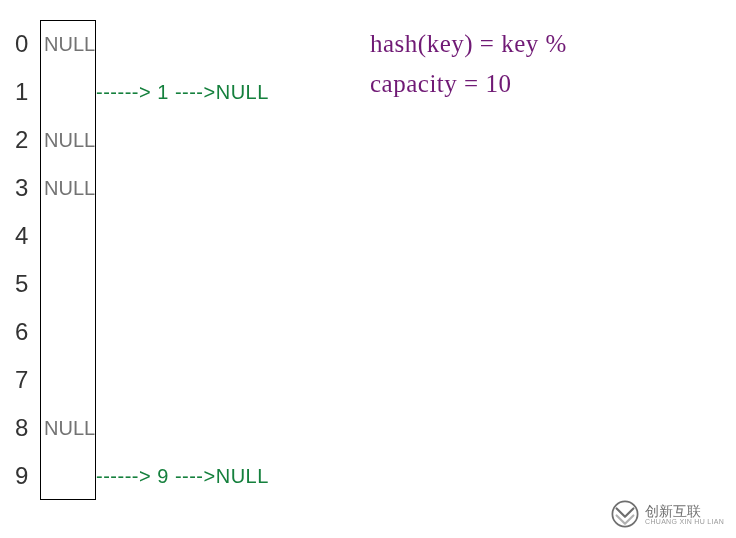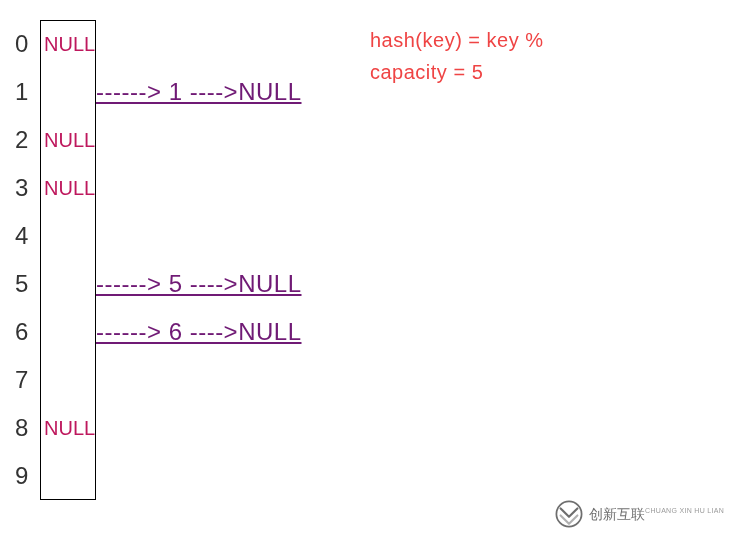--- a/index.html
+++ b/index.html
@@ -31,65 +31,64 @@
       text-align: left;
       font-family: Arial, sans-serif;
     }
     .bucket {
       width: 56px;
       height: 48px;
       display: flex;
       align-items: center;
       padding-left: 4px;
       font-size: 20px;
-      color: #be185d;
+      color: #737373;
       font-family: Arial, sans-serif;
     }
     .chain {
-      font-size: 24px;
-      color: #701a75;
+      font-size: 20px;
+      color: #15803d;
       font-family: Arial, sans-serif;
       letter-spacing: 0.5px;
-      text-decoration: underline;
     }
     .bucket-border {
       position: absolute;
       left: 40px;
       top: 20px;
       width: 56px;
       height: 480px;
       border: 1.5px solid #000;
       pointer-events: none;
     }
     .formula {
       position: absolute;
       left: 370px;
       top: 24px;
-      font-family: Liberation Sans, sans-serif;
-      font-size: 20px;
-      color: #ef4444;
+      font-family: Liberation Serif, serif;
+      font-size: 25px;
+      color: #701a75;
       line-height: 1.6;
       letter-spacing: 0.5px;
     }
     .watermark {
       position: absolute;
       right: 12px;
       bottom: 10px;
       display: flex;
       align-items: center;
       gap: 6px;
       opacity: 0.85;
     }
     .wm-icon {
       width: 28px;
       height: 28px;
     }
     .wm-text {
       display: flex;
-      flex-direction: row;
+      flex-direction: column;
       line-height: 1;
     }
     .wm-cn {
       font-size: 14px;
       color: #555;
       font-family: "Microsoft YaHei", Arial, sans-serif;
       font-weight: 500;
     }
     .wm-en {
       font-size: 7px;
@@ -122,47 +121,46 @@
     <span class="bucket">NULL</span>
     <span class="chain"></span>
   </div>
   <div class="row">
     <span class="index">4</span>
     <span class="bucket"></span>
   </div>
   <div class="row">
     <span class="index">5</span>
     <span class="bucket"></span>
-    <span class="chain">------&gt; 5 ----&gt;NULL</span>
   </div>
   <div class="row">
     <span class="index">6</span>
     <span class="bucket"></span>
-    <span class="chain">------&gt; 6 ----&gt;NULL</span>
   </div>
   <div class="row">
     <span class="index">7</span>
     <span class="bucket"></span>
   </div>
   <div class="row">
     <span class="index">8</span>
     <span class="bucket">NULL</span>
     <span class="chain"></span>
   </div>
   <div class="row">
     <span class="index">9</span>
     <span class="bucket"></span>
+    <span class="chain">------&gt; 9 ----&gt;NULL</span>
   </div>
 </div>
 
 <div class="bucket-border"></div>
 
 <div class="formula">
   <div>hash(key) = key %</div>
-  <div>capacity = 5</div>
+  <div>capacity = 10</div>
 </div>
 
 <div class="watermark">
   <svg class="wm-icon" viewBox="0 0 40 40">
     <circle cx="20" cy="20" r="18" fill="none" stroke="#555" stroke-width="2.5"></circle>
     <path d="M 8 12 L 20 24 L 32 12" fill="none" stroke="#555" stroke-width="3" stroke-linecap="round" stroke-linejoin="round"></path>
     <path d="M 8 22 L 20 34 L 32 22" fill="none" stroke="#555" stroke-width="3" stroke-linecap="round" stroke-linejoin="round" opacity="0.55"></path>
   </svg>
   <div class="wm-text">
     <span class="wm-cn">创新互联</span>

